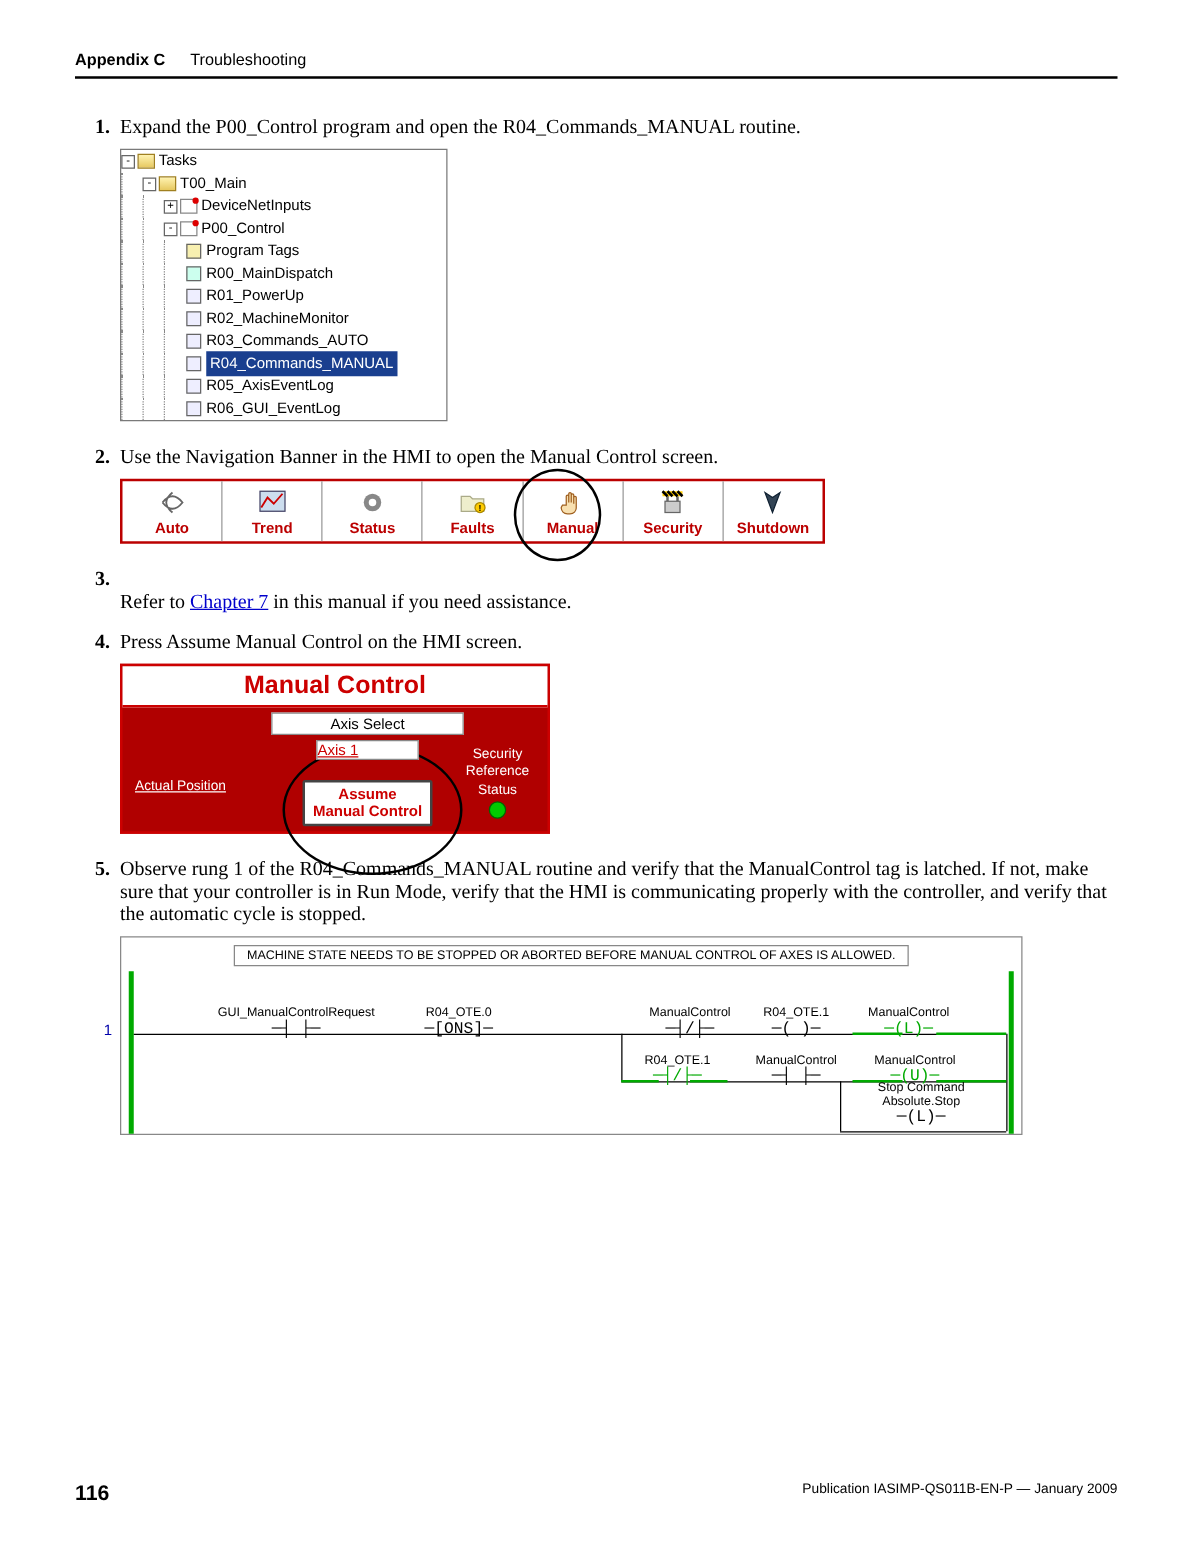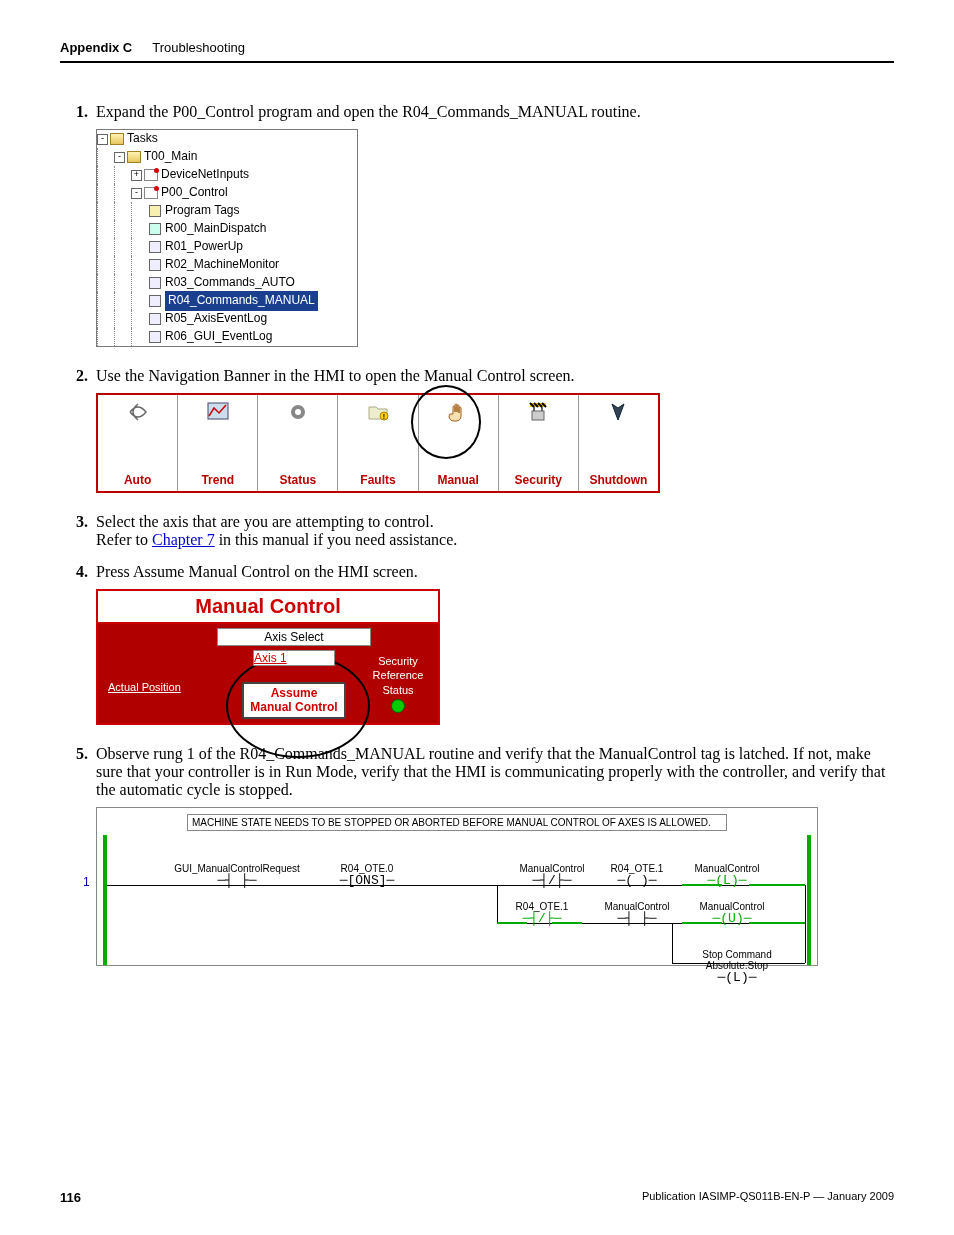--- a/index.html
+++ b/index.html
@@ -1,68 +1,68 @@
 <!DOCTYPE html>
 <html><head>
 <meta charset="utf-8">
 <style>
   body { margin:0; padding:0; font-family: Georgia, 'Times New Roman', serif; font-size:16px; color:#000; background:#fff; }
   .page { width:954px; height:1235px; padding:40px 60px 30px 60px; box-sizing:border-box; position:relative; }
-  .header { display:flex; align-items:center; gap:20px; border-bottom:2px solid #000; padding-bottom:6px; margin-bottom:40px; font-family: Arial, sans-serif; font-size:13px; }
+  .header { display:flex; align-items:center; gap:20px; border-bottom:2px solid #000; padding-bottom:6px; margin-bottom:30px; font-family: Arial, sans-serif; font-size:13px; }
   .header .appendix { font-weight:bold; }
   .step { display:flex; margin:14px 0 8px 0; }
   .step .num { width:28px; flex:none; font-weight:bold; text-align:right; padding-right:8px; }
   .step .txt { flex:1; }
   .link { color:#0000cc; text-decoration:underline; }
   .fig { margin-left:36px; margin-top:8px; margin-bottom:20px; }
   .tree-box { border:1px solid #7a7a7a; width:260px; background:#fff; font-family: Tahoma, Arial, sans-serif; font-size:12px; line-height:1.6; }
   .tree-row { display:flex; align-items:center; height:18px; }
   .tree-indent { display:inline-block; width:16px; height:18px; border-left:1px dotted #888; }
   .tree-icon { width:14px; height:12px; display:inline-flex; align-items:center; justify-content:center; margin-right:3px; flex:none; }
   .ic-folder { width:12px; height:10px; background:linear-gradient(#fff3b0,#e6c860); border:1px solid #a08020; }
   .ic-prog { width:12px; height:10px; background:#fff; border:1px solid #888; position:relative; }
   .ic-prog::after { content:""; position:absolute; right:-2px; top:-2px; width:5px; height:5px; background:#d00; border-radius:50%; }
   .ic-rung { width:10px; height:10px; border:1px solid #666; background:#eef; }
   .ic-tag  { width:10px; height:10px; border:1px solid #666; background:#f8f0b0; }
   .ic-main { width:10px; height:10px; border:1px solid #666; background:#cfe; }
   .tree-sel { background:#1a3f8f; color:#fff; padding:0 3px; }
   .expander { width:9px; height:9px; border:1px solid #666; font-size:9px; line-height:7px; text-align:center; margin-right:2px; background:#fff; flex:none;}
   .navbar { display:flex; border:2px solid #b00; width:560px; font-family: Arial, sans-serif; }
-  .navbar .cell { flex:1; border-left:1px solid #999; display:flex; flex-direction:column; align-items:center; padding:4px 0; font-size:12px; font-weight:bold; color:#b00;gap:48px; }
+  .navbar .cell { flex:1; border-left:1px solid #999; display:flex; flex-direction:column; align-items:center; padding:4px 0; font-size:12px; font-weight:bold; color:#b00; }
   .navbar .cell:first-child { border-left:none; }
   .navbar .cell .nicon { width:32px; height:26px; display:flex; align-items:center; justify-content:center;}
   .navbar svg { width:28px; height:24px; }
   .circle-mark { position:relative; }
   .circle-mark::after { content:""; position:absolute; top:-10px; left:-8px; width:66px; height:70px; border:2px solid #000; border-radius:50%; pointer-events:none; }
   .mc-panel { width:340px; border:2px solid #c00; background:#b00000; font-family: Arial, sans-serif; color:#fff; position:relative;}
   .mc-title { background:#fff; color:#c00; font-size:20px; font-weight:bold; text-align:center; padding:4px 0; border-bottom:2px solid #c00;}
   .mc-body { display:flex; position:relative; }
   .mc-left { flex:1; padding:6px 0 30px 10px; font-size:11px; display:flex; align-items:flex-end;}
   .mc-left .ap { text-decoration:underline; }
   .mc-mid { width:120px; padding:4px; display:flex; flex-direction:column; align-items:center; gap:4px; position:relative; z-index:2;}
   .mc-mid .lbl { color:#000; background:#fff; width:100%; text-align:center; font-size:12px; padding:1px 16px; border:1px solid #888;}
   .mc-mid .axis { color:#c00; background:#fff; width:80px; text-align:left; font-size:12px; text-decoration:underline; padding:0; border:1px solid #888;}
   .mc-mid .assume { background:#fff; color:#c00; font-size:12px; font-weight:bold; text-align:center; padding:2px 6px; border:2px solid #444; border-radius:2px; line-height:1.2;}
   .mc-right { width:80px; padding-top:30px; font-size:11px; text-align:center; line-height:1.3;}
   .mc-right .dot { width:12px; height:12px; background:#0c0; border:1px solid #060; border-radius:50%; margin:2px auto 0;}
   .mc-circle { position:absolute; left:128px; top:30px; width:140px; height:100px; border:2px solid #000; border-radius:50%; z-index:1;}
   .ladder { border:1px solid #888; width:720px; background:#fff; font-family: Arial, sans-serif; font-size:11px; position:relative; padding:0;}
-  .ladder-note { border:1px solid #888; margin:6px 90px 4px 90px; padding:2px 4px; font-size:10px; text-align:left; }
+  .ladder-note { border:1px solid #888; margin:6px 90px 4px 90px; padding:2px 4px; font-size:10px; text-align:center; }
   .ladder-body { position:relative; height:130px; }
   .rail { position:absolute; top:0; bottom:0; width:4px; background:#0a0; }
   .rail.left { left:6px; } .rail.right { right:6px; }
   .rung-num { position:absolute; left:-14px; top:40px; color:#00a; font-size:12px; }
   .wire { position:absolute; height:1px; background:#000; }
   .vwire { position:absolute; width:1px; background:#000; }
   .gwire { position:absolute; height:2px; background:#0a0; }
   .elem { position:absolute; text-align:center; font-size:10px; line-height:1.1; }
   .elem .sym { font-family: 'Courier New', monospace; font-size:13px; }
   .coil { font-family:'Courier New', monospace; font-size:13px; }
   .footer { position:absolute; bottom:30px; left:60px; right:60px; display:flex; justify-content:space-between; font-family: Arial, sans-serif; font-size:11px;}
-  .footer .pn { font-weight:bold; font-size:13px;}
+  .footer .pn { font-weight:bold; font-size:17px;}
 </style>
 </head>
 <body>
 
 <div class="page">
   <div class="header">
     <span class="appendix">Appendix C</span>
     <span>Troubleshooting</span>
   </div>
 
@@ -248,21 +248,21 @@
             </svg>
           </span>
           <span>Shutdown</span>
         </div>
     </div>
   </div>
 
   <div class="step">
     <div class="num">3.</div>
     <div class="txt">
-      <span>Select the axis that are you are attempting to control.</span><br>
+      <br>
       <span>Refer to </span><a href="#" class="link">Chapter 7</a><span> in this manual if you need assistance.</span>
     </div>
   </div>
 
   <div class="step">
     <div class="num">4.</div>
     <div class="txt">Press Assume Manual Control on the HMI screen.</div>
   </div>
   <div class="fig">
     <div class="mc-panel">
@@ -344,21 +344,21 @@
         </div>
         <div class="elem" style="left:590px; top:66px; width:90px;">
           <div>ManualControl</div>
             <div class="coil" style="color:#0a0">─(U)─</div>
         </div>
         <div class="gwire" style="left:585px; top:87px; width:40px;"></div>
         <div class="gwire" style="left:652px; top:87px; width:56px;"></div>
 
         <div class="vwire" style="left:575px; top:88px; height:40px;"></div>
         <div class="wire" style="left:575px; top:128px; width:133px;"></div>
-        <div class="elem" style="left:585px; top:114px; width:110px;">
+        <div class="elem" style="left:585px; top:88px; width:110px;">
           <div>Stop Command</div>
             <div>Absolute.Stop</div>
             <div class="coil">─(L)─</div>
         </div>
       </div>
     </div>
   </div>
 
   <div class="footer">
     <span class="pn">116</span>

